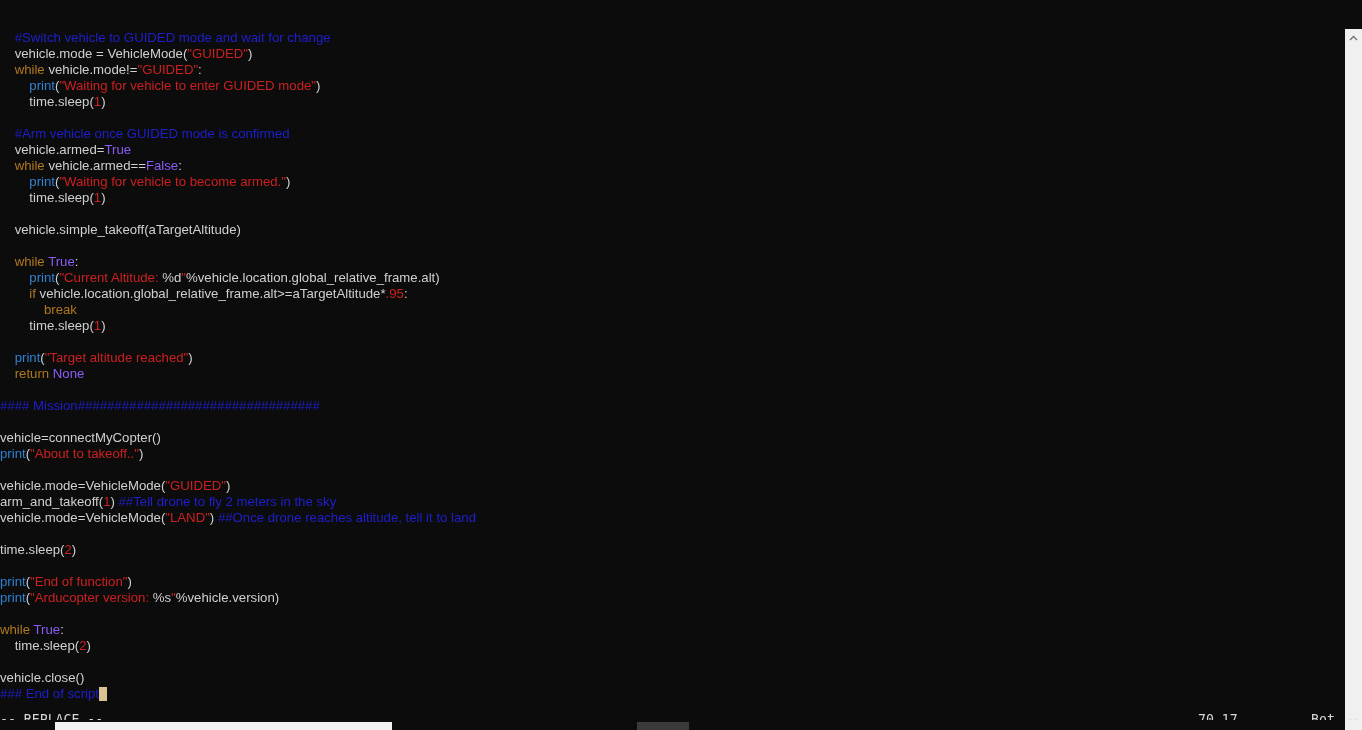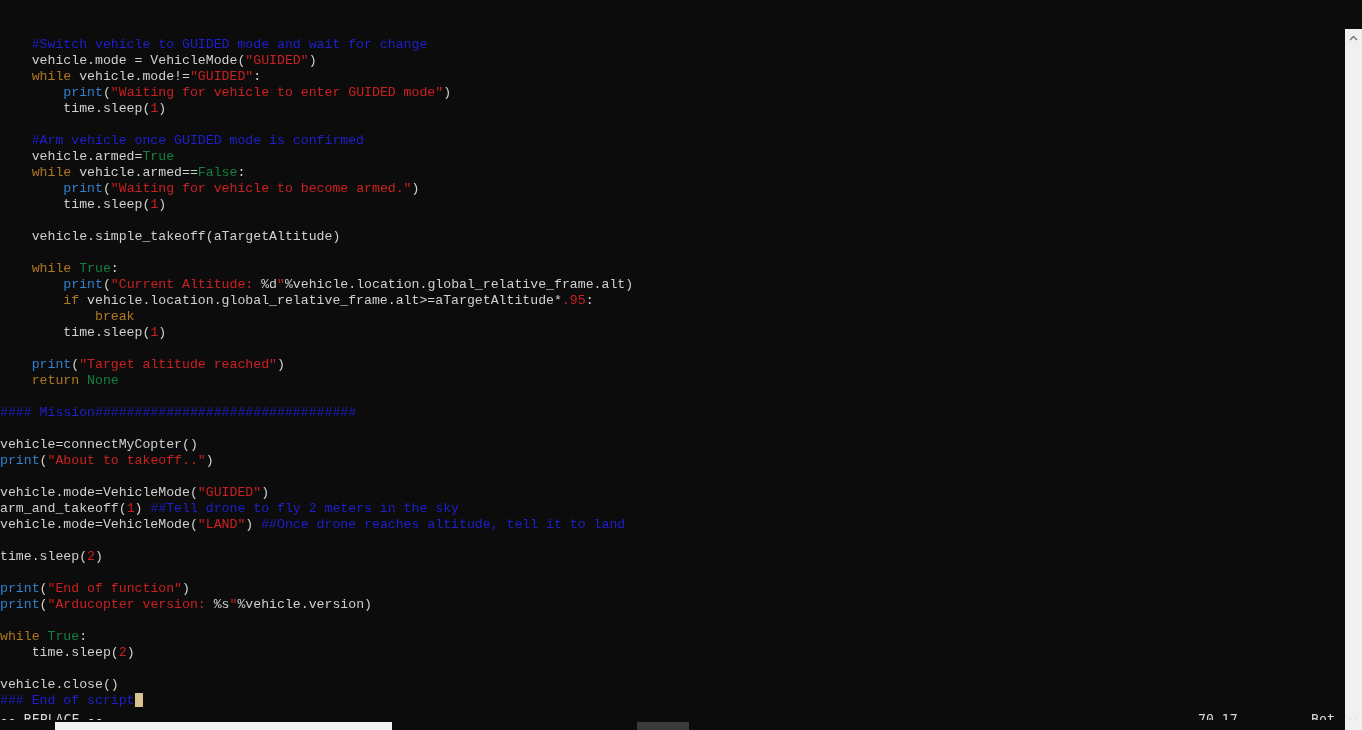--- a/index.html
+++ b/index.html
@@ -94,39 +94,39 @@
     position: absolute;
     top: 29px;
     left: 0;
     width: 1345px;
     height: 701px;
     background: #0c0c0c;
     overflow: hidden;
   }
   #code {
     position: absolute;
-    top: 8px;
-    left: 0;
-    width: 1345px;
-    font-family: Liberation Mono, monospace;
+    top: 1px;
+    left: 0;
+    width: 1345px;
+    font-family: Liberation Sans, sans-serif;
     font-size: 13.2px;
     line-height: 16px;
     white-space: pre;
     color: #cccccc;
     letter-spacing: 0px;
   }
   .ln { height: 16px; white-space: pre; }
 
   
   .cmt  { color: #1f1fcf; }
   .kw   { color: #b07820; text-align: center; }
   .str  { color: #cc2020; }
   .num  { color: #cc2020; }
   .bltn { color: #2f80d0; }
-  .cons { color: #15803d; }
+  .cons { color: #8b5cf6; }
   .id   { color: #d0d0d0; }
 
   .cursor {
     display: inline-block;
     width: 8px;
     height: 14px;
     background: #d8c292;
     vertical-align: -3px;
   }
 

